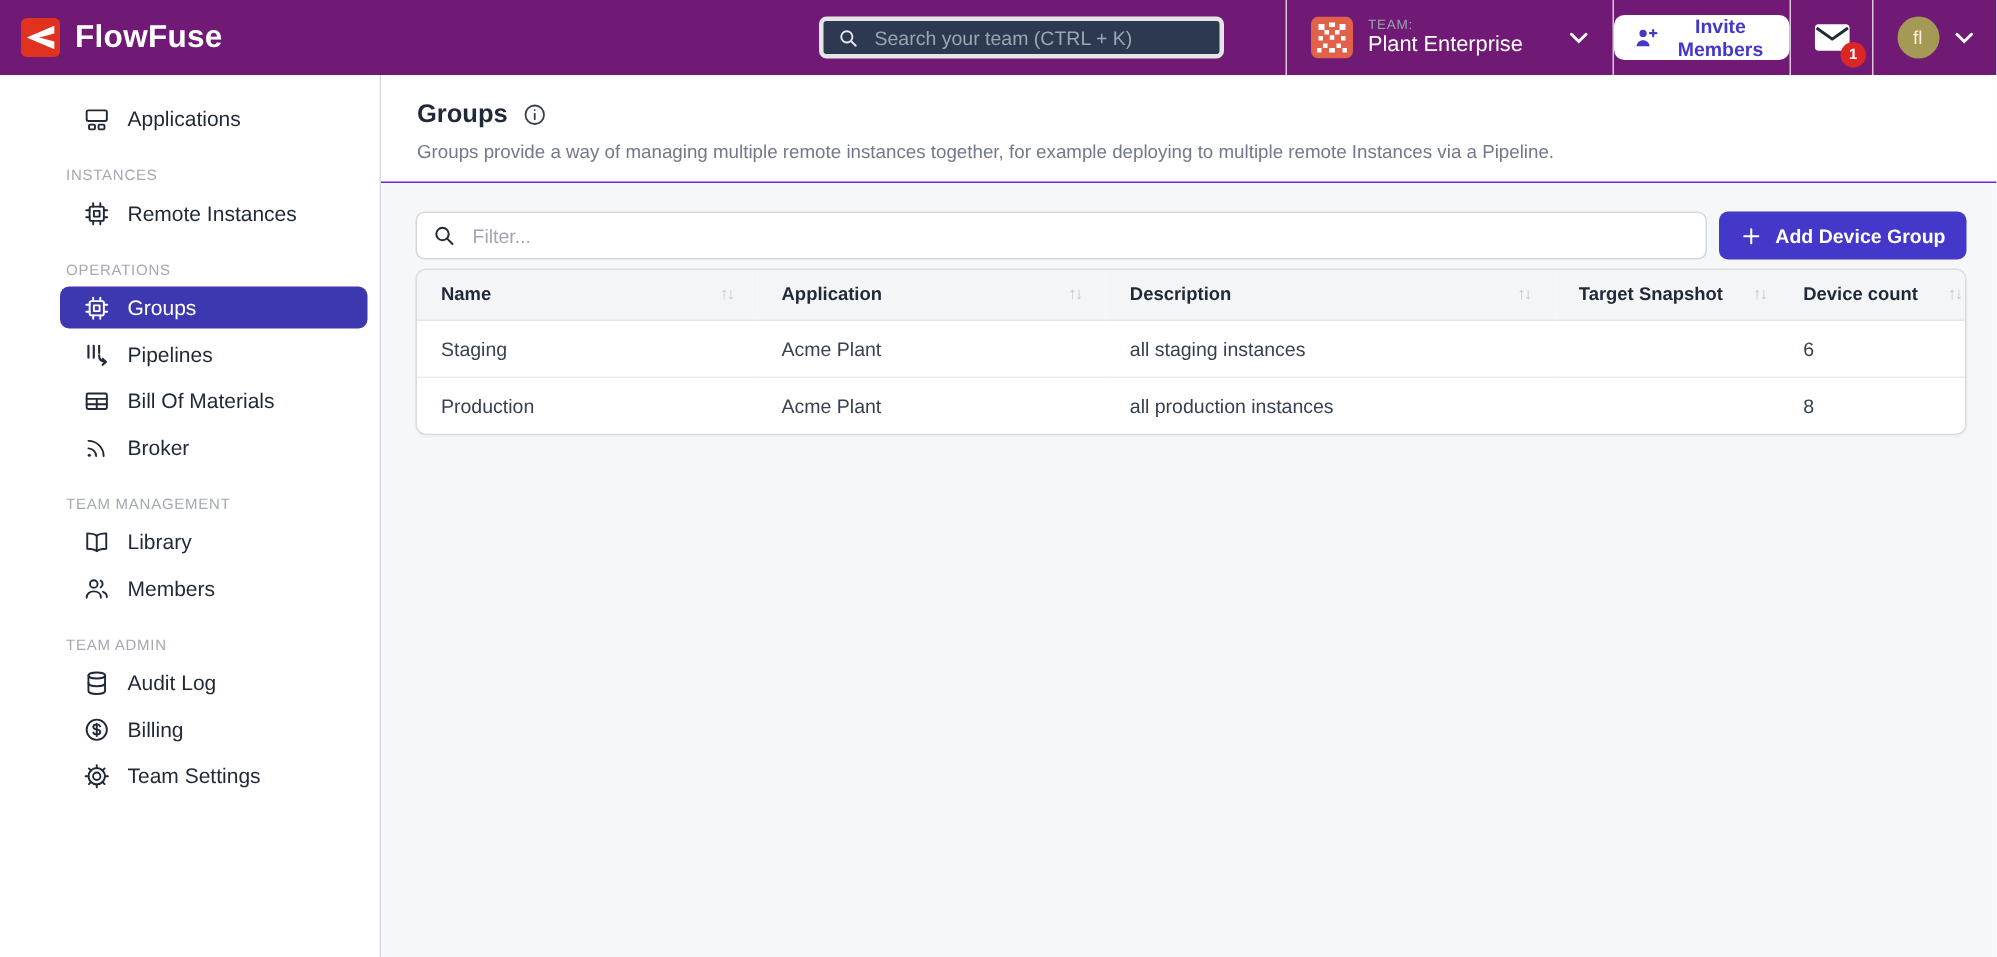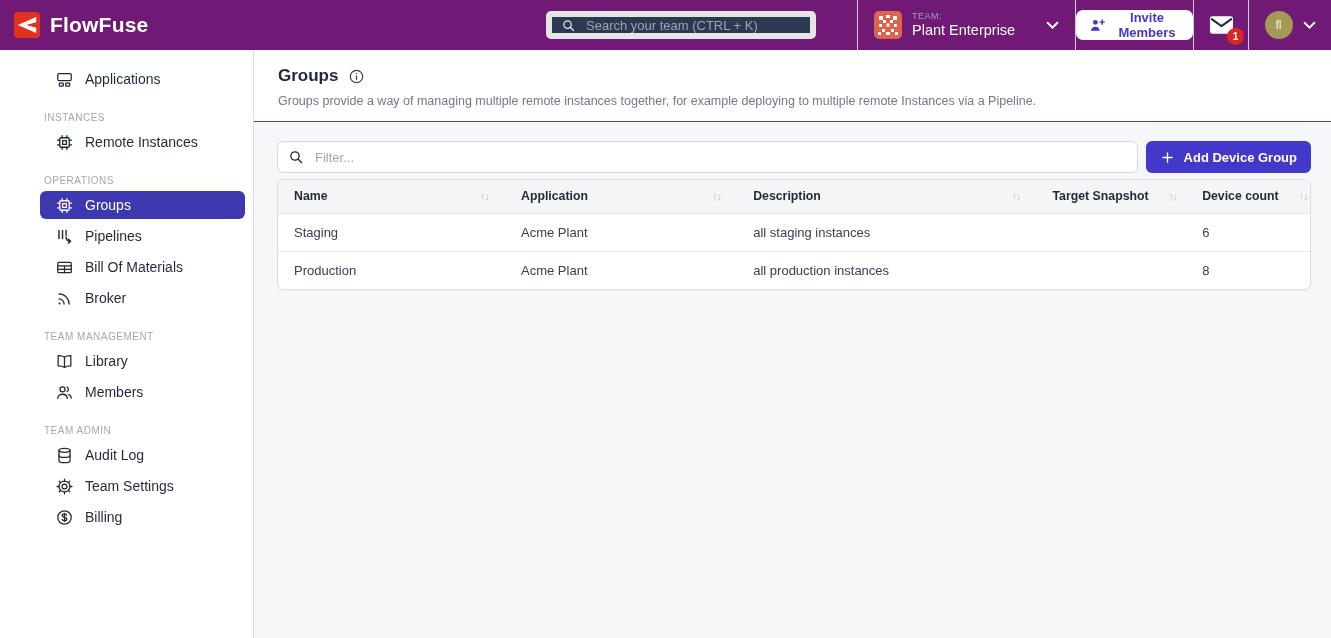--- a/index.html
+++ b/index.html
@@ -13,21 +13,21 @@
 
   
   .topbar {
     position:relative; height:50px; background:#701a75;
     display:flex; align-items:center; flex:none;
   }
   .brand { position:absolute; left:14px; top:0; height:50px; display:flex; align-items:center; gap:10px; }
   .brand-name { color:#fff; font-size:21px; font-weight:bold; letter-spacing:.2px; }
   .topbar-search {
     position:absolute; left:546px; top:11px; width:270px; height:28px;
-    background:#2C3950; border:6px solid #e5e5e5; border-radius:5px;
+    background:#2C3950; border:3px solid #e5e5e5; border-radius:5px;
     display:flex; align-items:center; gap:8px; padding:0 9px;
   }
   .topbar-search input {
     background:transparent; border:none; outline:none; flex:1;
     font-size:13px; color:#E5E9F0; font-family:"Liberation Sans",sans-serif;
   }
   .topbar-search input::placeholder { color:#9BA6B5; }
   .topbar-right { position:absolute; right:0; top:0; height:50px; display:flex; align-items:stretch;border-radius:11px; }
   .tb-section { display:flex; align-items:center; border-left:1px solid rgba(255,255,255,.75); }
   .tb-team { width:218px; padding:0 16px; gap:10px; cursor:pointer; }
@@ -316,36 +316,36 @@
           <path d="M5 5.5 v13 c0 1.4 3.1 2.5 7 2.5 s7 -1.1 7 -2.5 v-13"></path>
           <path d="M5 12 c0 1.4 3.1 2.5 7 2.5 s7 -1.1 7 -2.5"></path>
         </svg>
       </span>
       <span>Audit Log</span>
     </div>
 
     <div class="nav-item">
       <span class="nicon">
         <svg viewBox="0 0 24 24" width="19" height="19" fill="none" stroke="currentColor" stroke-width="1.6" stroke-linecap="round" stroke-linejoin="round">
+          <circle cx="12" cy="12" r="8.5"></circle>
+          <path d="M12 6.8 v10.4 M14.8 9.1 c-.4 -1 -1.5 -1.6 -2.8 -1.6 c-1.6 0 -2.9 .9 -2.9 2.1 c0 1.1 .9 1.7 2.9 2.1 c2.2 .4 3 1.1 3 2.2 c0 1.2 -1.3 2.1 -3 2.1 c-1.4 0 -2.5 -.6 -2.9 -1.6"></path>
+        </svg>
+      </span>
+      <span>Billing</span>
+    </div>
+
+    <div class="nav-item">
+      <span class="nicon">
+        <svg viewBox="0 0 24 24" width="19" height="19" fill="none" stroke="currentColor" stroke-width="1.6" stroke-linecap="round" stroke-linejoin="round">
           <circle cx="12" cy="12" r="3.1"></circle>
           <circle cx="12" cy="12" r="6.9"></circle>
           <path d="M12 2.6 v2.6 M12 18.8 v2.6 M21.4 12 h-2.6 M5.2 12 H2.6 M18.6 5.4 l-1.8 1.8 M7.2 16.8 l-1.8 1.8 M18.6 18.6 l-1.8 -1.8 M7.2 7.2 L5.4 5.4"></path>
         </svg>
       </span>
       <span>Team Settings</span>
-    </div>
-
-    <div class="nav-item">
-      <span class="nicon">
-        <svg viewBox="0 0 24 24" width="19" height="19" fill="none" stroke="currentColor" stroke-width="1.6" stroke-linecap="round" stroke-linejoin="round">
-          <circle cx="12" cy="12" r="8.5"></circle>
-          <path d="M12 6.8 v10.4 M14.8 9.1 c-.4 -1 -1.5 -1.6 -2.8 -1.6 c-1.6 0 -2.9 .9 -2.9 2.1 c0 1.1 .9 1.7 2.9 2.1 c2.2 .4 3 1.1 3 2.2 c0 1.2 -1.3 2.1 -3 2.1 c-1.4 0 -2.5 -.6 -2.9 -1.6"></path>
-        </svg>
-      </span>
-      <span>Billing</span>
     </div>
   </aside>
 
   <main class="main">
     <div class="page-header">
       <div class="page-title-row">
         <span class="page-title">Groups</span>
         <span class="info-icon">
           <svg width="17" height="17" viewBox="0 0 24 24" fill="none" stroke="currentColor" stroke-width="1.7" stroke-linecap="round">
             <circle cx="12" cy="12" r="8.7"></circle>

